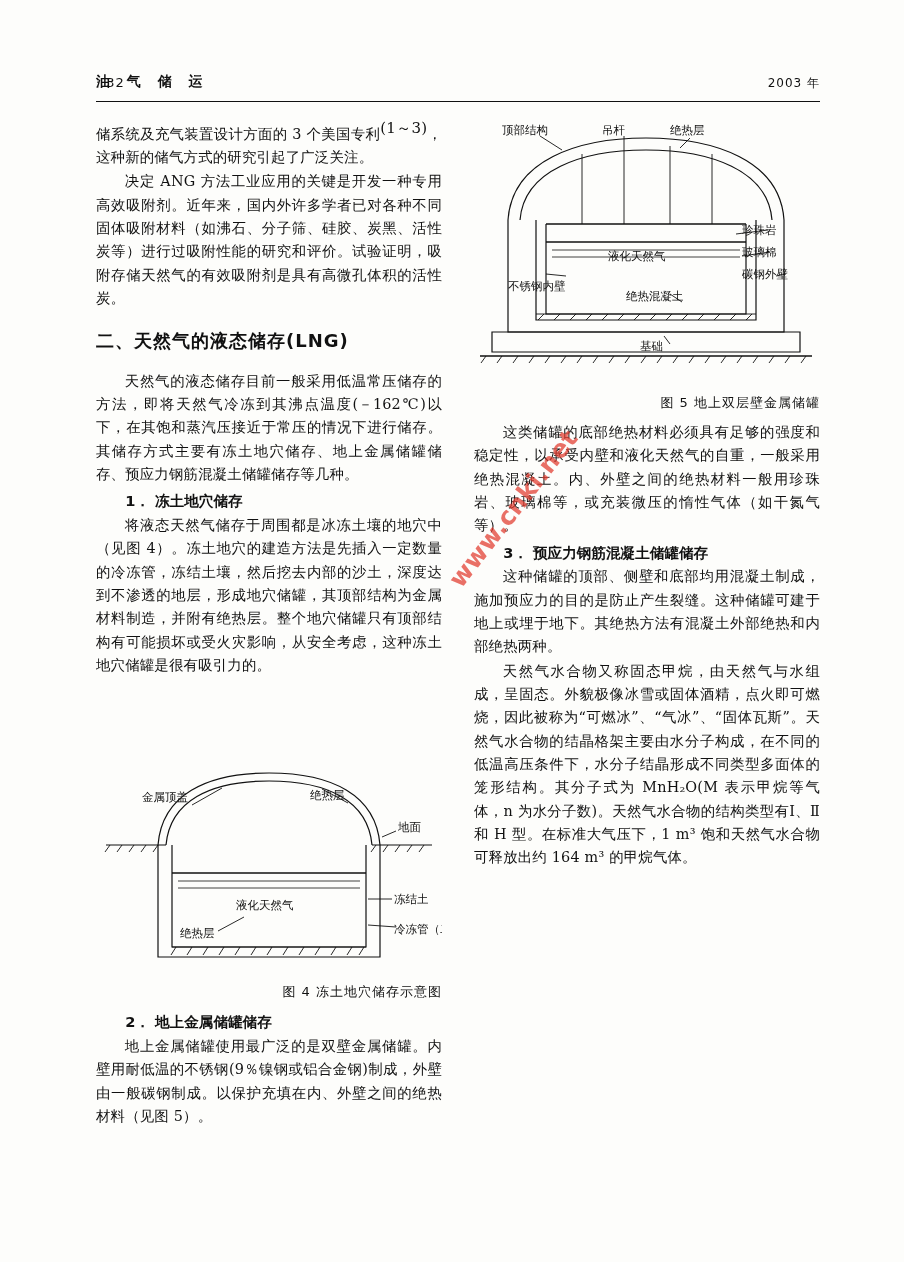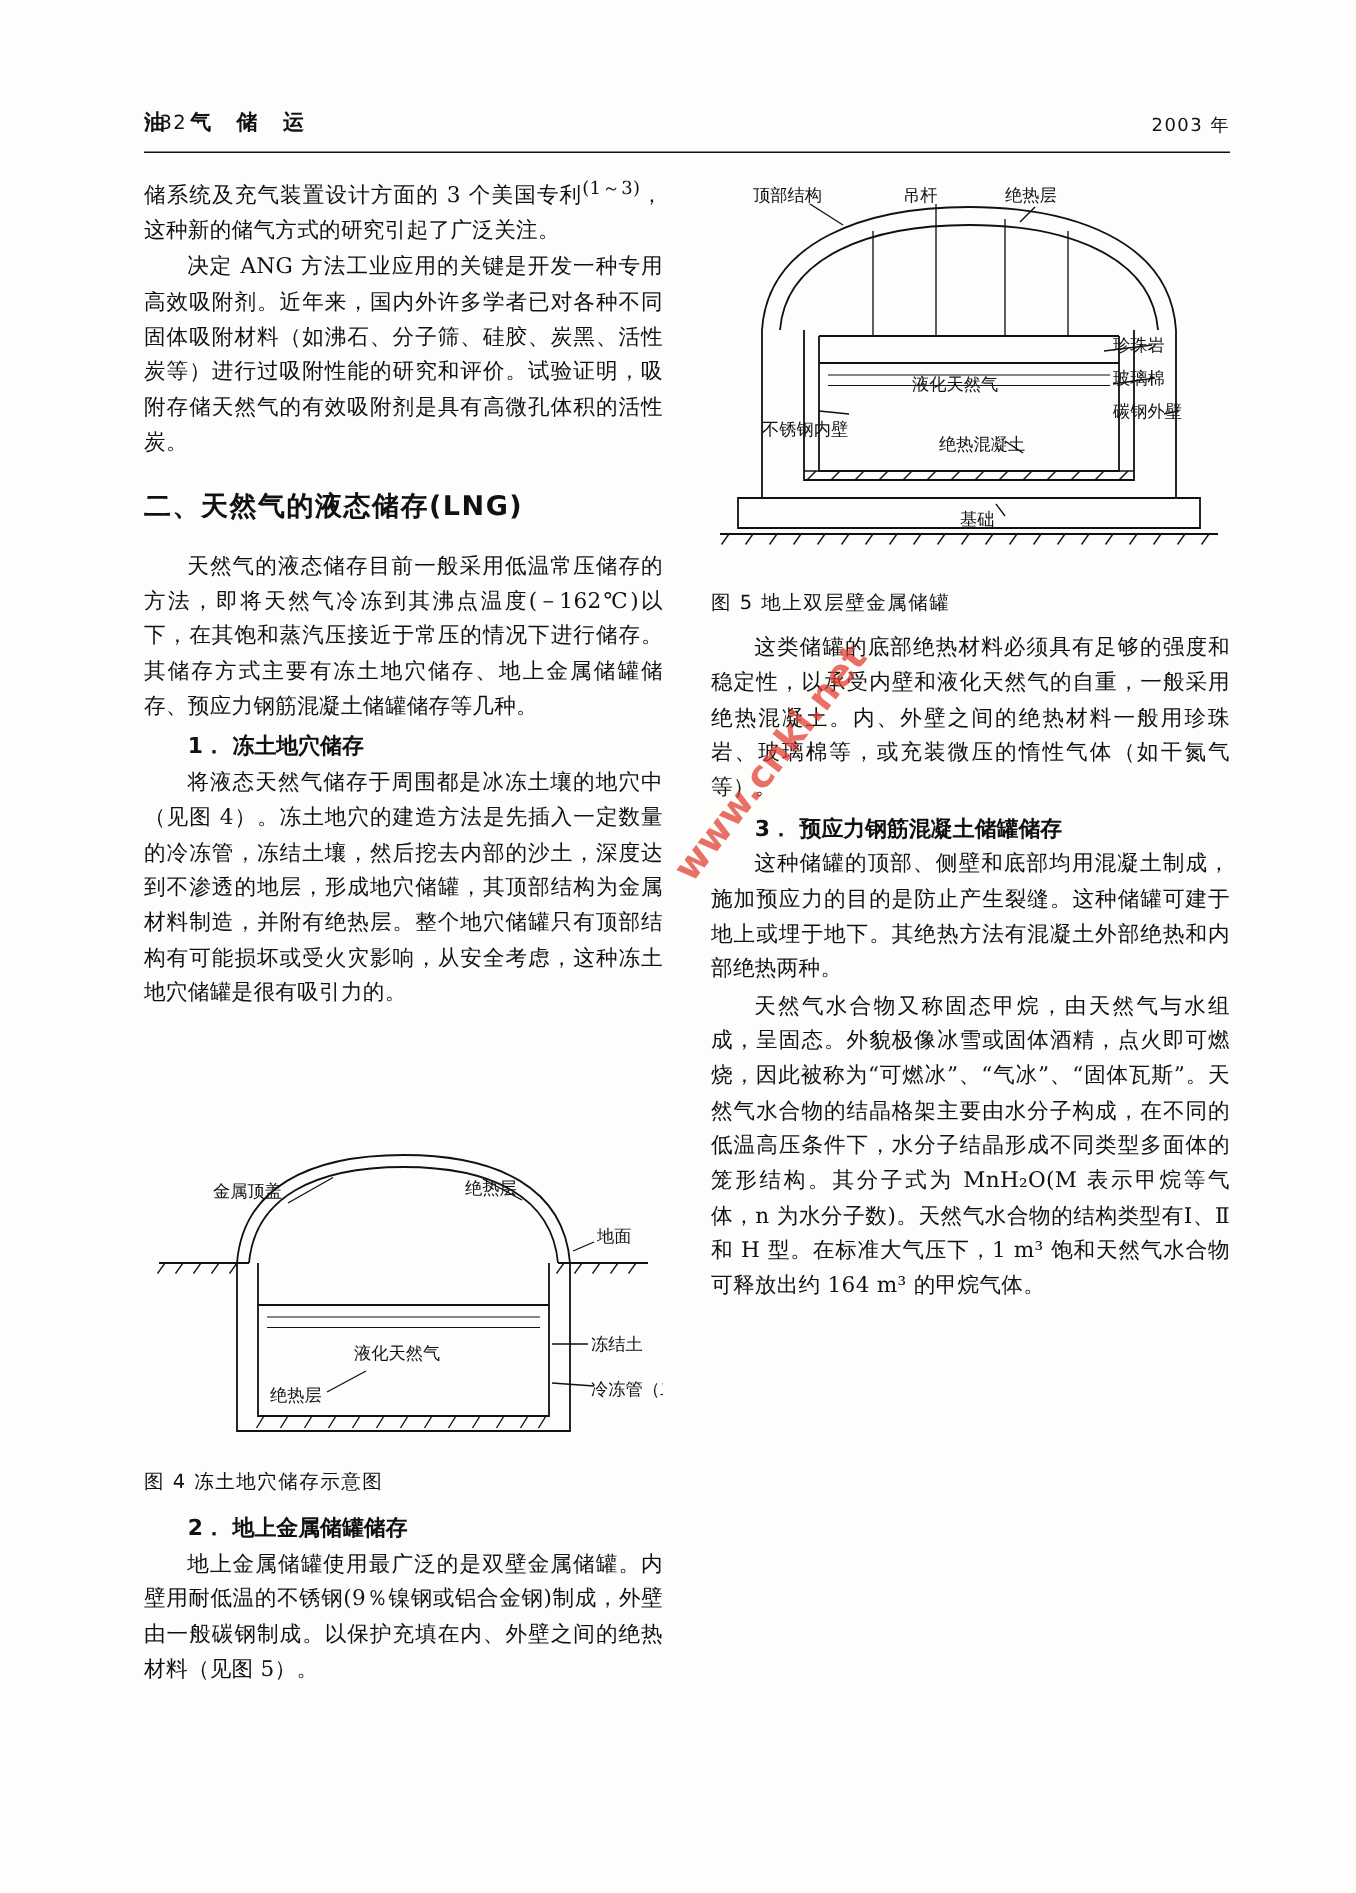--- a/index.html
+++ b/index.html
@@ -84,23 +84,23 @@
     margin: 16px 0 14px 0;
     font-family: "DejaVu Sans", sans-serif;
   }
   .sub-title {
     font-size: 14.6px;
     font-weight: 700;
     margin: 3px 0 1px 0;
     text-indent: 2em;
     font-family: "DejaVu Sans", sans-serif;
   }
-  .sup { font-size: 12px; vertical-align: super; }
+  .sup { font-size: 15px; vertical-align: super; }
   .figcap {
-    text-align: left;
+    text-align: right;
     font-size: 13px;
     margin: 6px 0 8px 0;
     letter-spacing: 1px;
     text-indent: 0;
     font-family: "DejaVu Sans", sans-serif;
   }
   .fig {
     position: relative;
     margin: 8px auto 0 auto;
   }

